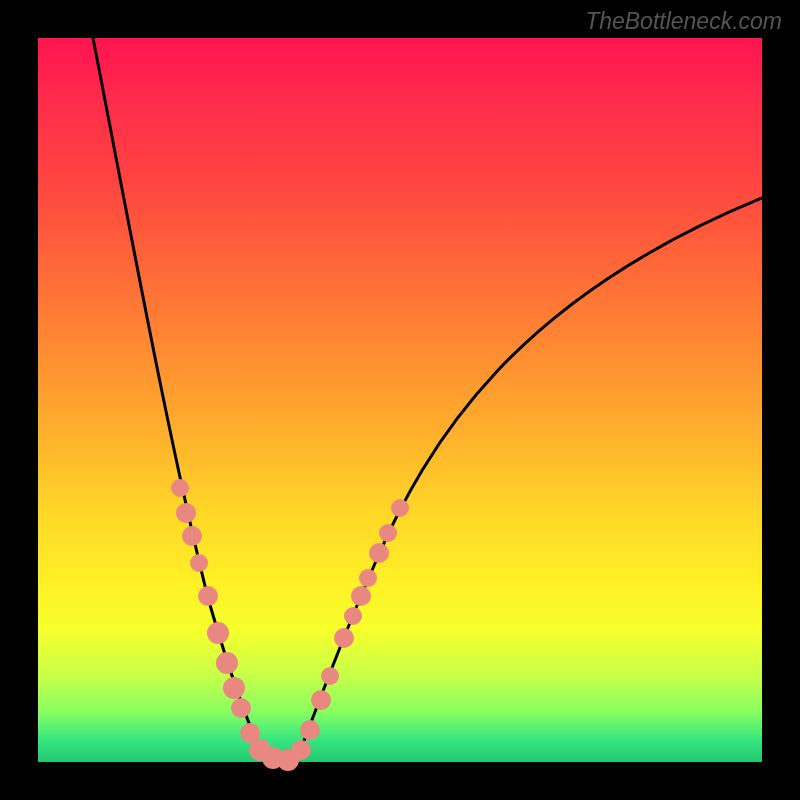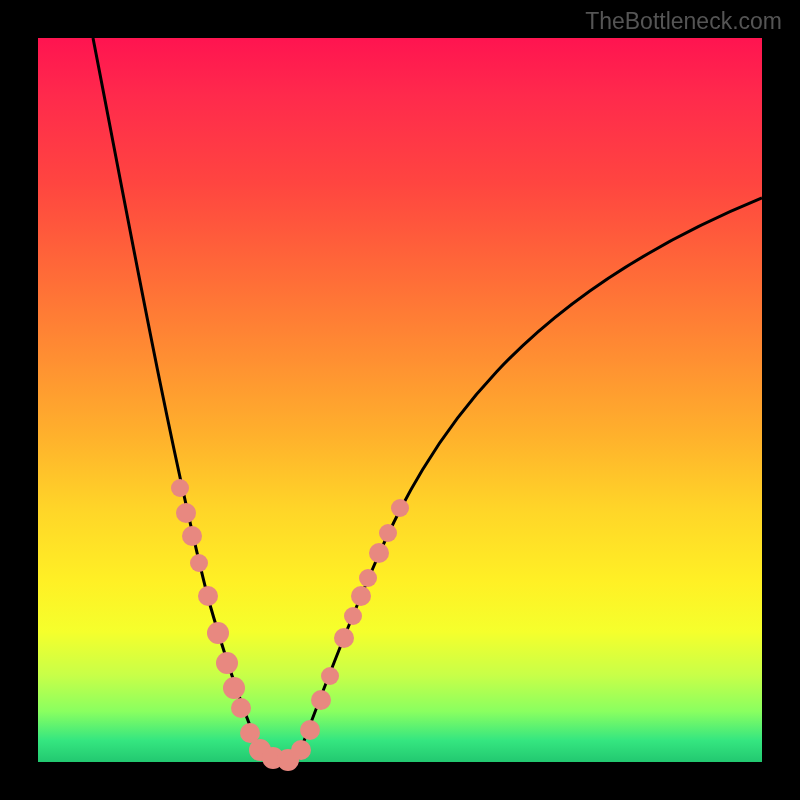--- a/index.html
+++ b/index.html
@@ -15,20 +15,21 @@
       overflow: hidden;
     }
     .watermark {
       position: absolute;
       top: 8px;
       right: 18px;
       font-family: Arial, sans-serif;
       font-size: 23px;
       color: #555;
       z-index: 10;
+      font-style: italic;
     }
     .plot-area {
       position: absolute;
       top: 38px;
       left: 38px;
       width: 724px;
       height: 724px;
       background: linear-gradient(to bottom,
         #ff1450 0%,
         #ff2a4c 8%,

